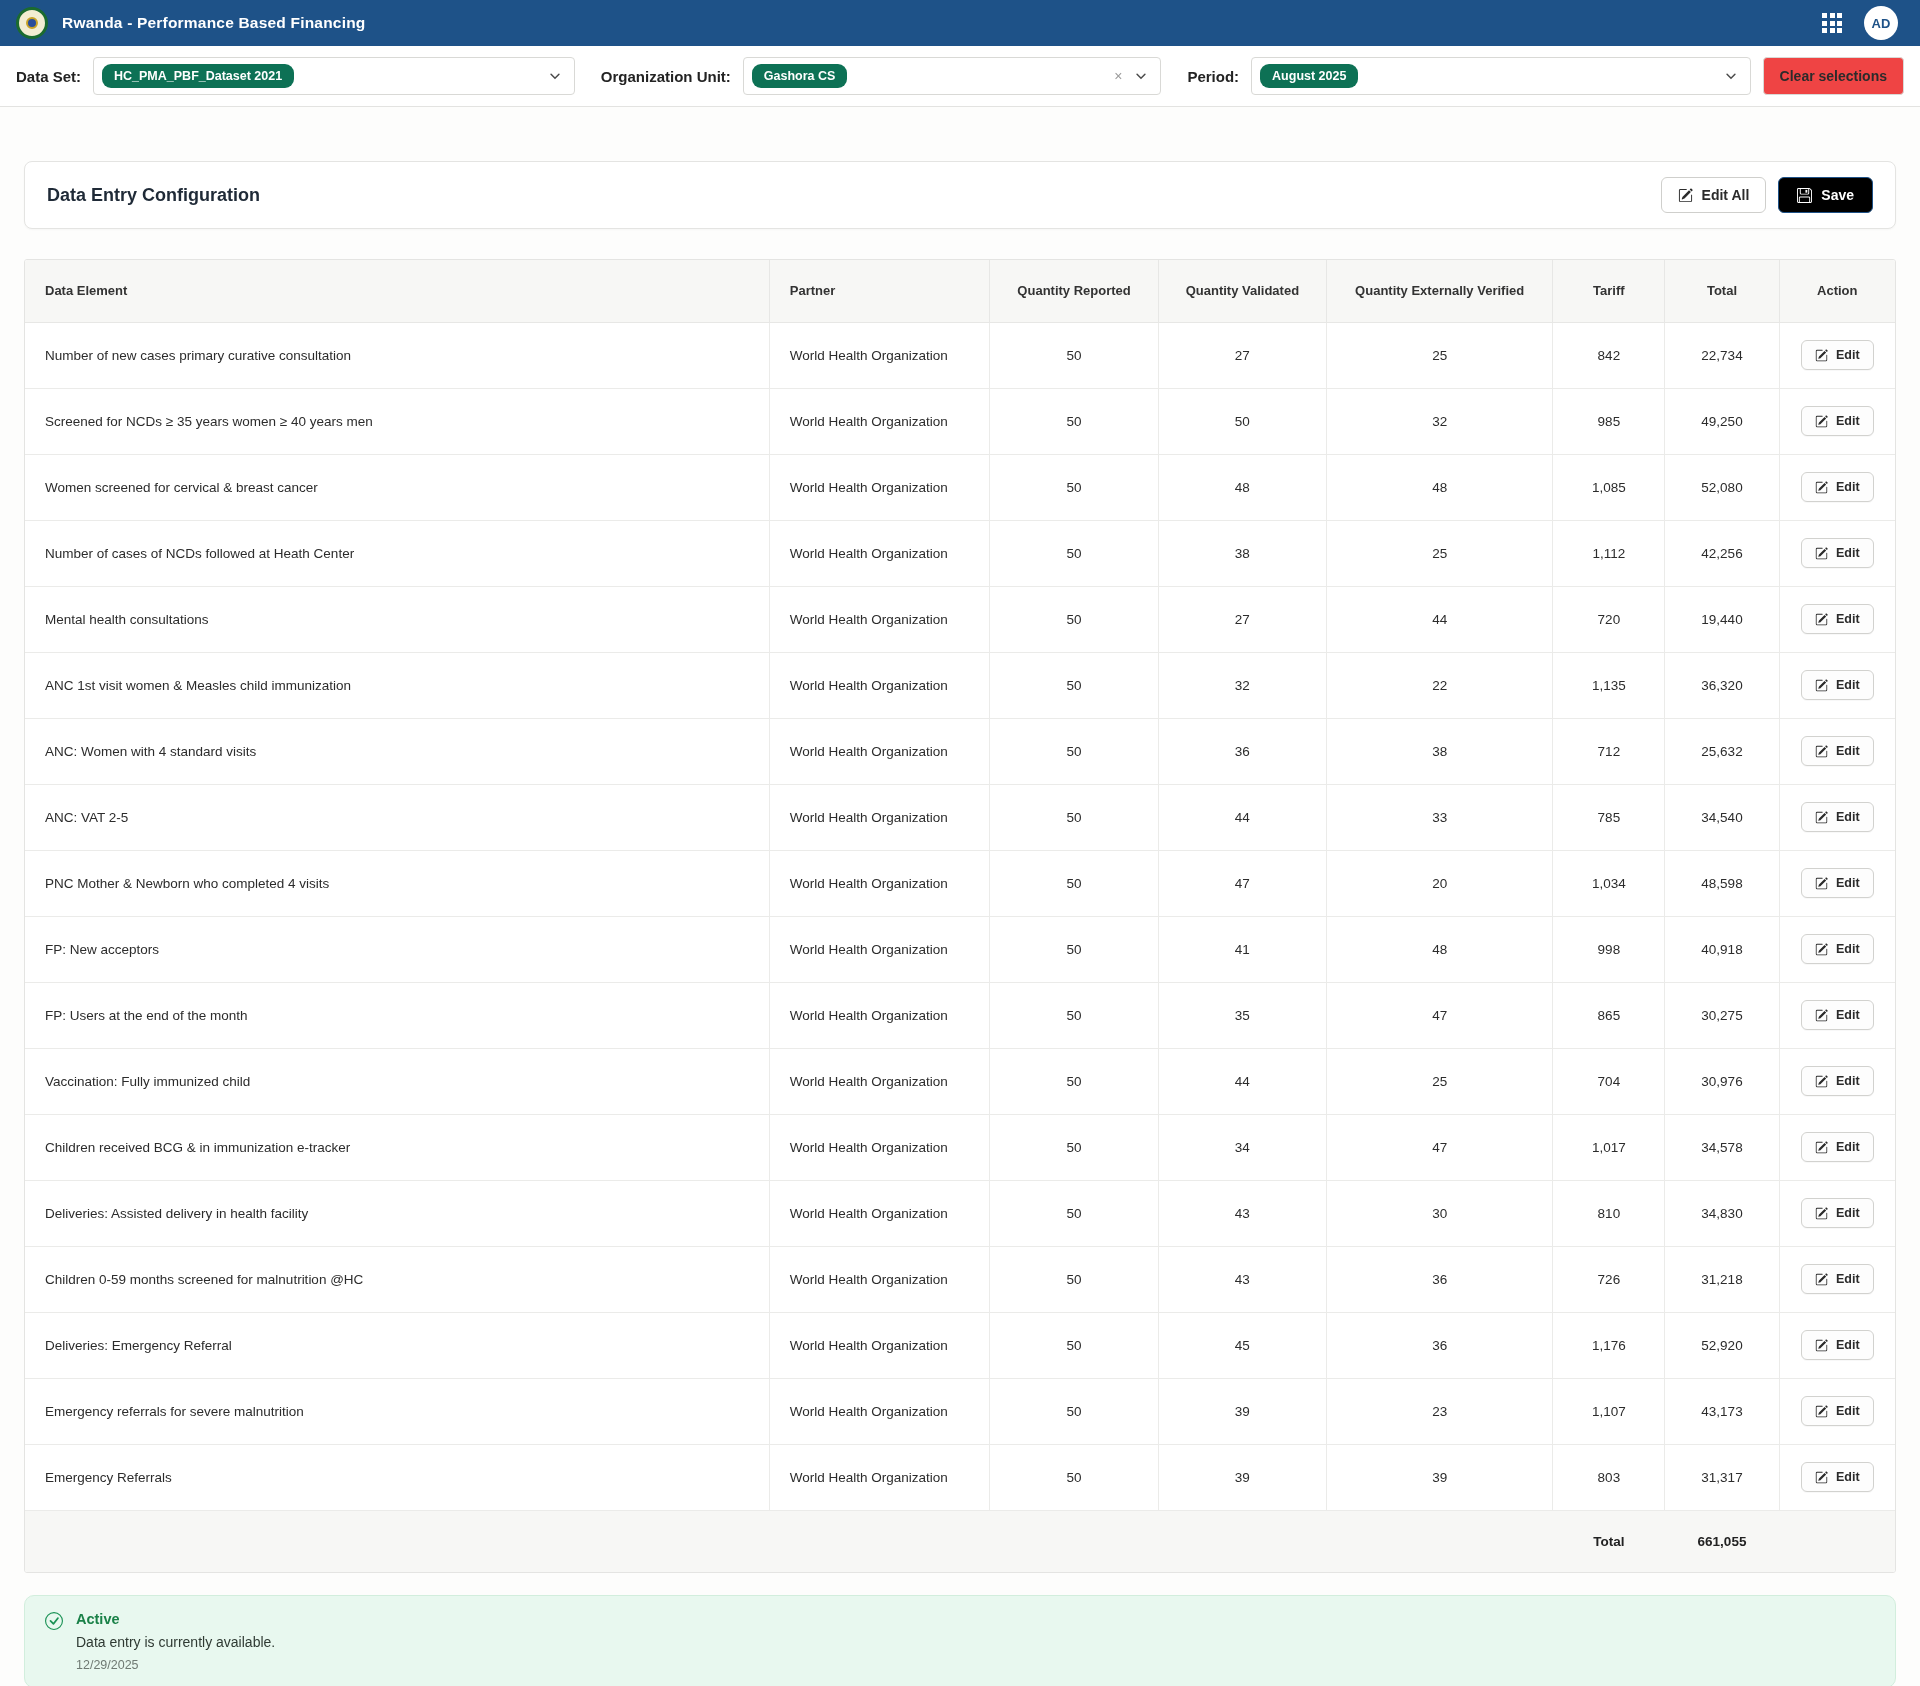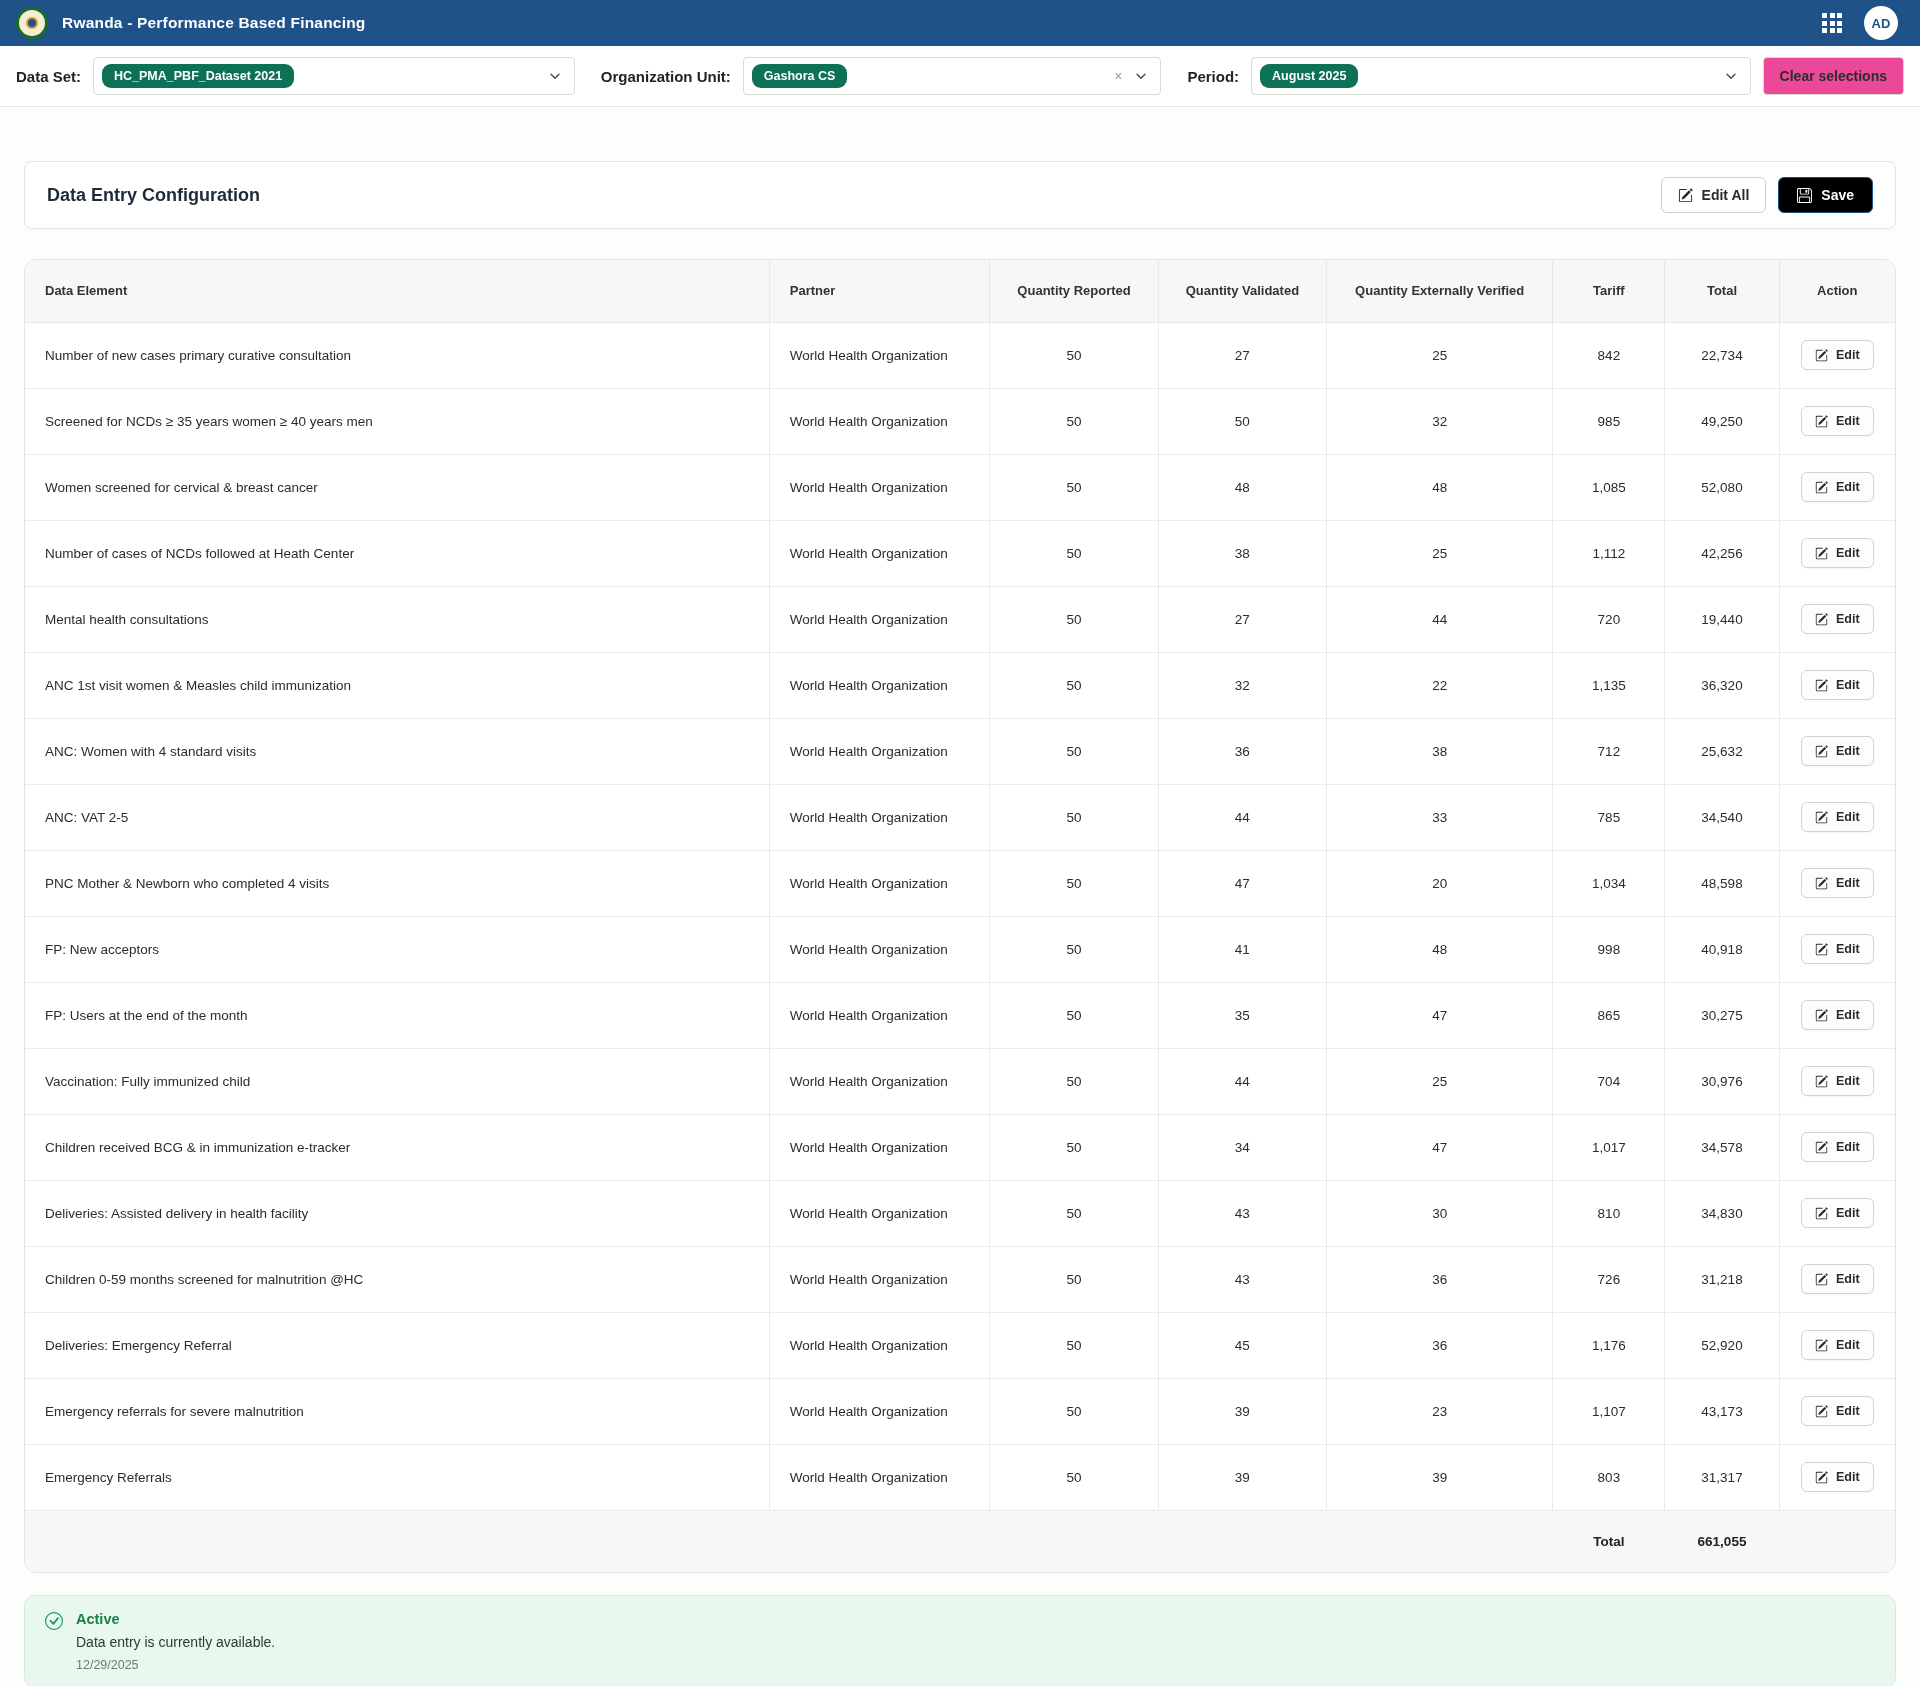--- a/index.html
+++ b/index.html
@@ -81,21 +81,21 @@
   .select-box .clear-x { color: #9a9a9a; font-size: 14px; margin-right: 12px; cursor: pointer; }
   .chev { width: 14px; height: 14px; color: #4a4a4a; flex: none; }
   .sel-dataset { width: 488px; }
   .sel-orgunit { width: 424px; margin-right: 14px; }
   .sel-period  { width: 506px; }
   .gap-lg { margin-left: 14px; }
   .clear-btn {
     margin-left: auto;
     height: 38px;
     padding: 0 16px;
-    background: #ec4899;
+    background: #ef4444;
     border: 1px solid #d9d9d6;
     border-radius: 4px;
     font-family: inherit;
     font-size: 14px;
     font-weight: 600;
     color: #2b2b2b;
     cursor: pointer;
     white-space: nowrap;
   }
 
@@ -125,21 +125,21 @@
   .btn-primary {
     background: #000000; border: 1px solid #1e5288; color: #fff; padding: 9px 18px;
   }
   .btn-primary svg { fill: #ffffff; }
   .btn-outline svg { fill: #2b2b2b; }
 
   
   .table-card {
     background: #ffffff;
     border: 1px solid #e4e4e2;
-    border-radius: 12px;
+    border-radius: 3px;
     overflow: hidden;
   }
   table { width: 100%; border-collapse: collapse; table-layout: fixed; }
   thead th {
     height: 62px;
     background: #f7f7f5;
     font-size: 13px;
     font-weight: 700;
     color: #333333;
     border: 1px solid #e7e7e5;

